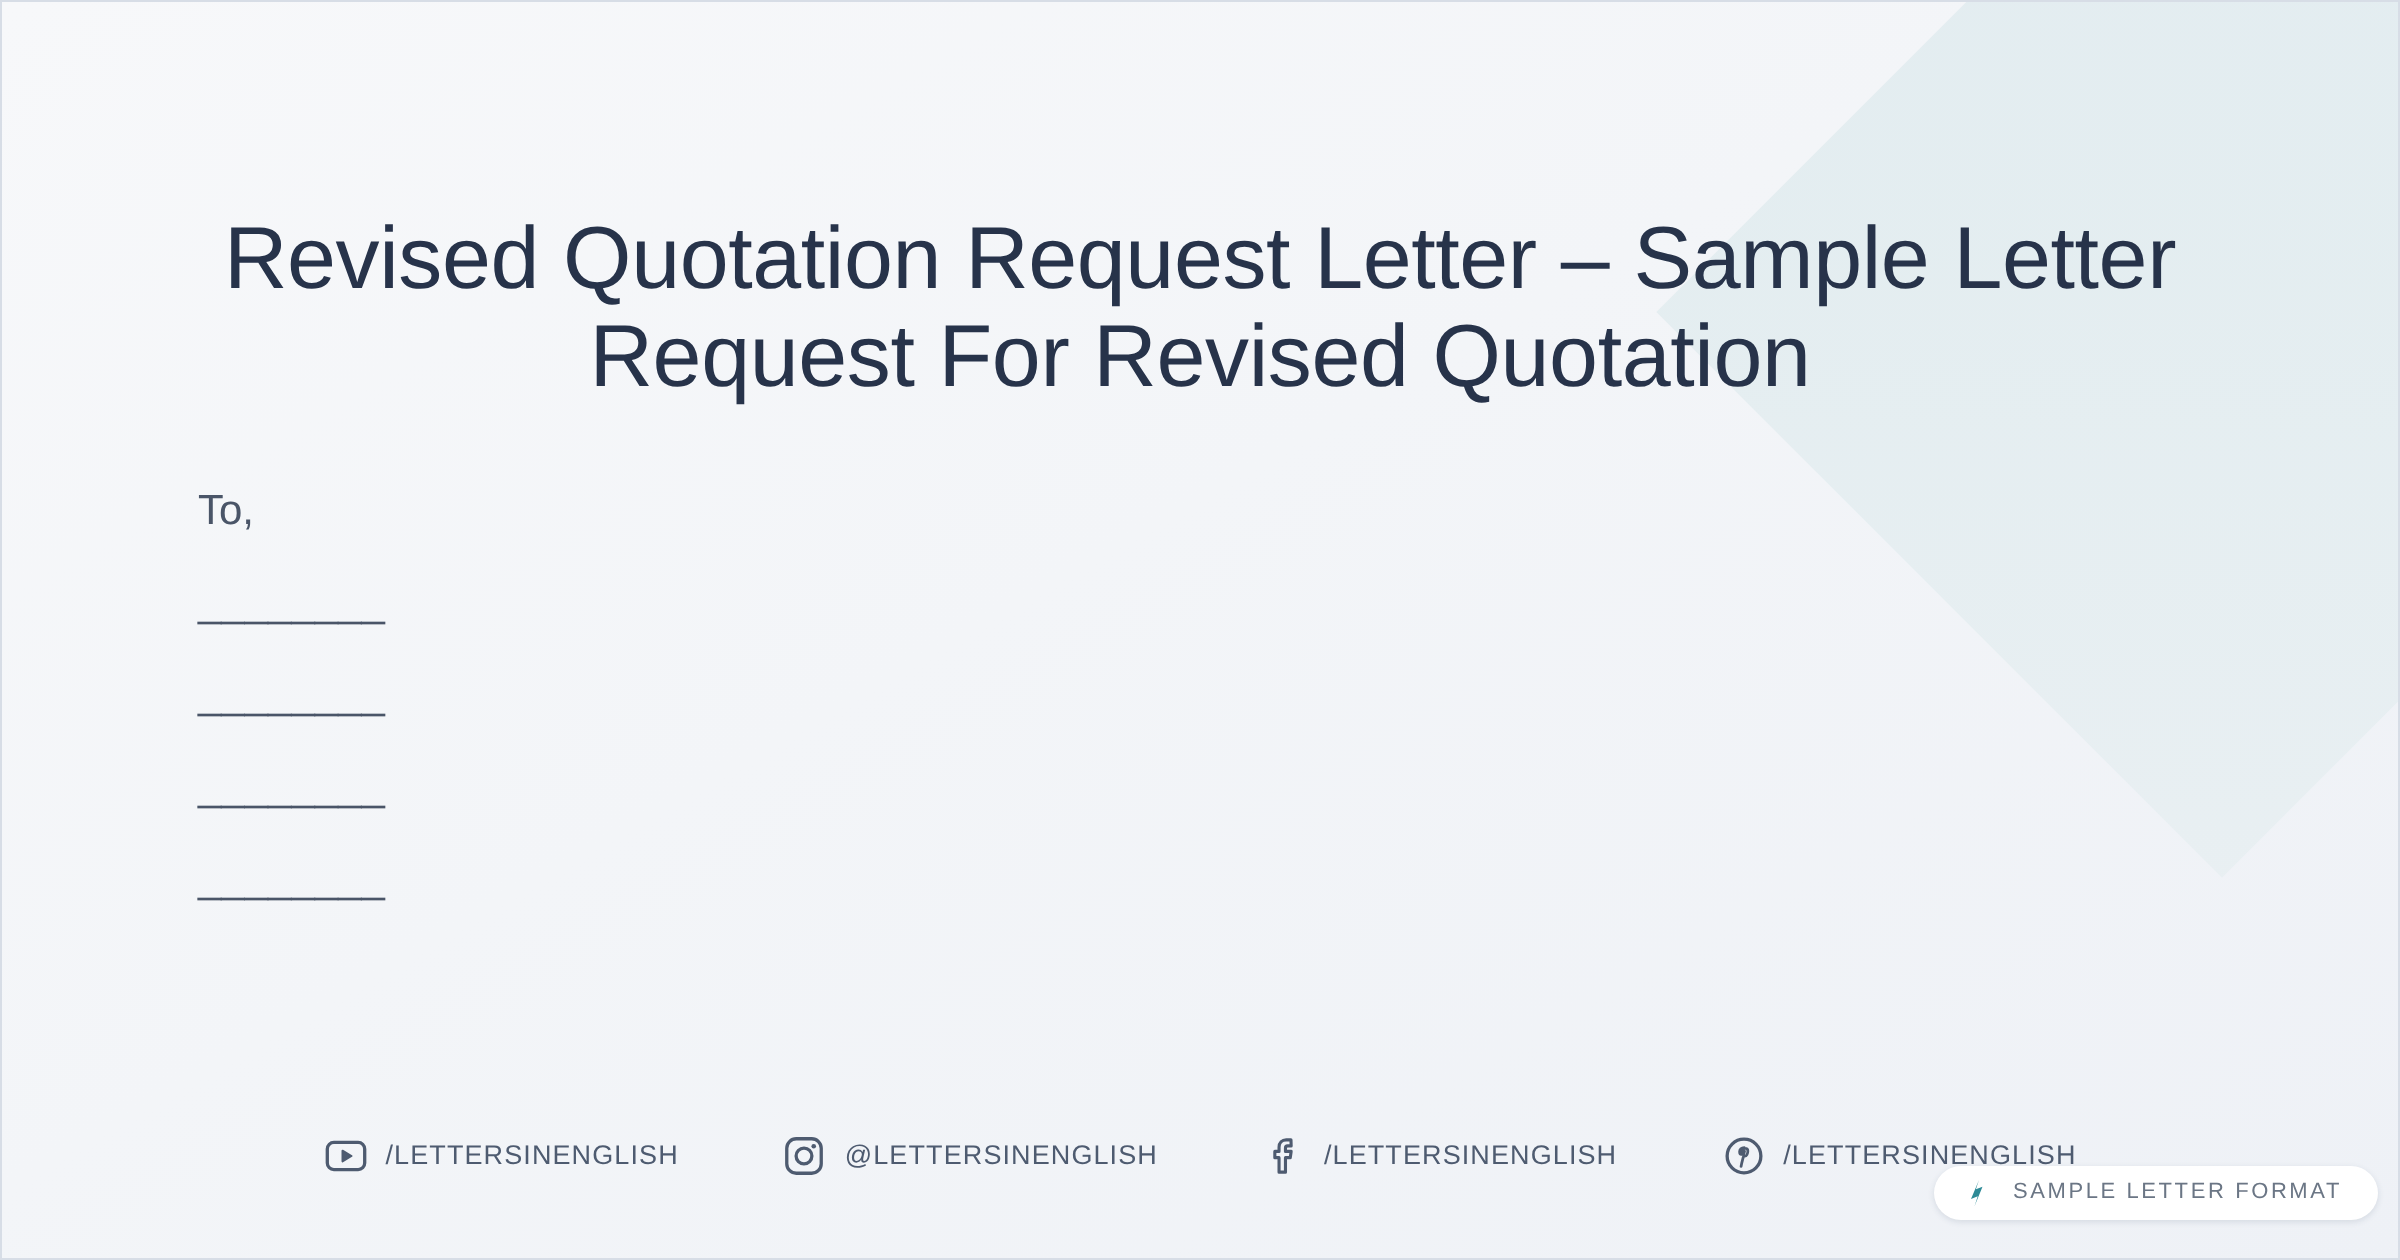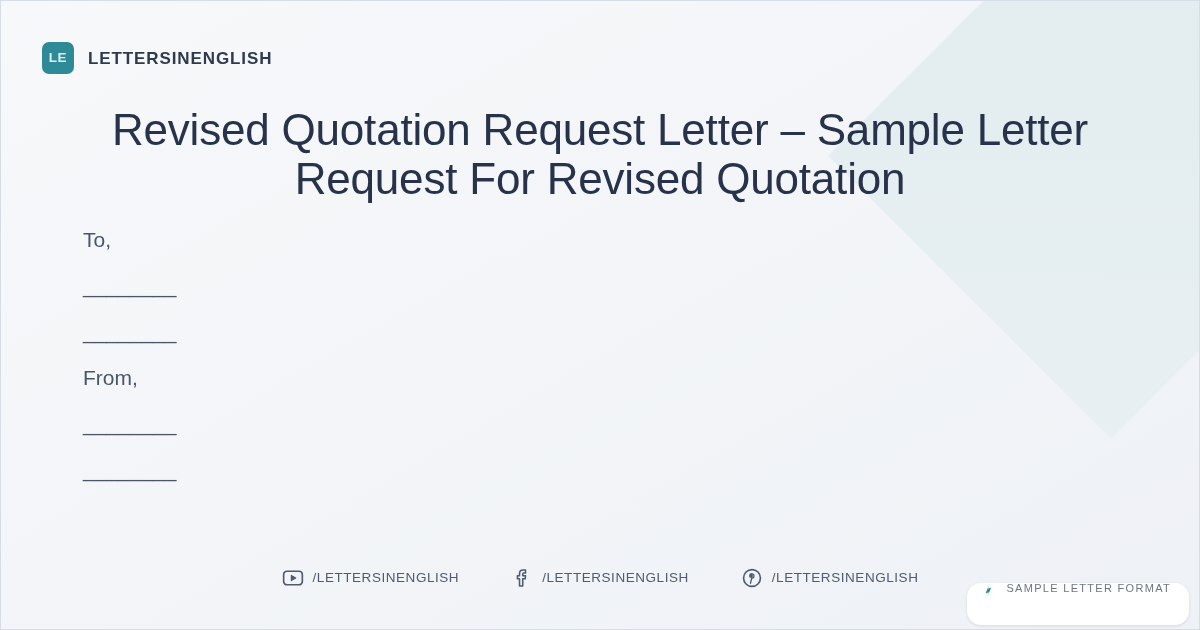--- a/index.html
+++ b/index.html
@@ -91,21 +91,21 @@
     left: 82px;
     top: 228px;
     width: 640px;
     z-index: 3;
     color: #4a5568;
     font-size: 21px;
     line-height: 1;
   }
   .line {
     white-space: pre;
-    margin: 0;
+    margin: 16px;
   }
   .line.spaced { margin-top: 25px; }
   .line.tight  { margin-top: 23px; }
 
   
   #social-row {
     position: absolute;
     left: 0;
     right: 0;
     top: 566px;
@@ -132,23 +132,23 @@
     color: #4e5b70;
     line-height: 1;
     white-space: nowrap;
   }
 
   
   #badge {
     position: absolute;
     right: 10px;
     top: 582px;
-    height: 42px;
-    display: flex;
-    align-items: flex-start;
+    height: 27px;
+    display: flex;
+    align-items: center;
     gap: 10px;
     padding: 0 18px 0 14px;
     background: #ffffff;
     border-radius: 14px;
     box-shadow: 0 1px 3px rgba(40,60,90,0.13);
     z-index: 4;
   }
   #badge-label {
     font-size: 11px;
     letter-spacing: 1.3px;
@@ -158,48 +158,53 @@
   }
   #badge-icon { width: 15px; height: 15px; display: block; }
 </style>
 </head>
 <body>
 
 <div id="card">
 
   <div id="diamond"></div>
 
-  <div id="brand">
-    <div id="brand-mark">LE</div>
-    <div id="brand-name">LETTERSINENGLISH</div>
-  </div>
 
   <div id="title">Revised Quotation Request Letter – Sample Letter Request For Revised Quotation</div>
 
   <div id="body-copy">
     <p class="line">To,</p>
     <p class="line spaced">________</p>
     <p class="line spaced">________</p>
-    <p class="line spaced">From,</p>
     <p class="line spaced">________</p>
     <p class="line spaced">________</p>
   </div>
 
   <div id="social-row">
 
     <div class="social-item">
       <span class="social-icon">
         <svg class="social-icon" viewBox="0 0 24 24" fill="none" stroke="#4e5b70" stroke-width="1.8">
           <rect x="1.8" y="4.6" width="20.4" height="14.8" rx="3.6"></rect>
           <path d="M10.1 9.1 L15 12 L10.1 14.9 Z" fill="#4e5b70" stroke-width="1.1" stroke-linejoin="round"></path>
         </svg>
       </span>
       <span class="social-label">/LETTERSINENGLISH</span>
     </div>
 
+    <div class="social-item">
+      <span class="social-icon">
+        <svg class="social-icon" viewBox="0 0 24 24" fill="none" stroke="#4e5b70" stroke-width="1.8">
+          <rect x="2.6" y="2.6" width="18.8" height="18.8" rx="5.2"></rect>
+          <circle cx="12" cy="12" r="4.3"></circle>
+          <circle cx="17.3" cy="6.7" r="1.25" fill="#4e5b70" stroke="none"></circle>
+        </svg>
+      </span>
+      <span class="social-label">@LETTERSINENGLISH</span>
+    </div>
 
     <div class="social-item">
       <span class="social-icon">
         <svg class="social-icon" viewBox="0 0 24 24" fill="none" stroke="#4e5b70" stroke-width="1.7" stroke-linejoin="round">
           <path d="M15.8 3.2 h-2.6 c-2.3 0 -3.9 1.7 -3.9 4.0 v2.3 H7.0 v3.4 h2.3 v7.9 h3.5 v-7.9 h2.6 l0.5 -3.4 h-3.1 V7.6 c0 -0.7 0.4 -1.1 1.1 -1.1 h2.0 z"></path>
         </svg>
       </span>
       <span class="social-label">/LETTERSINENGLISH</span>
     </div>
 

